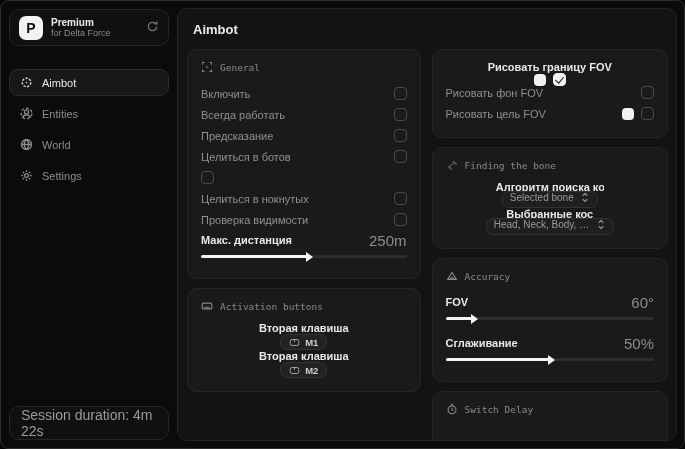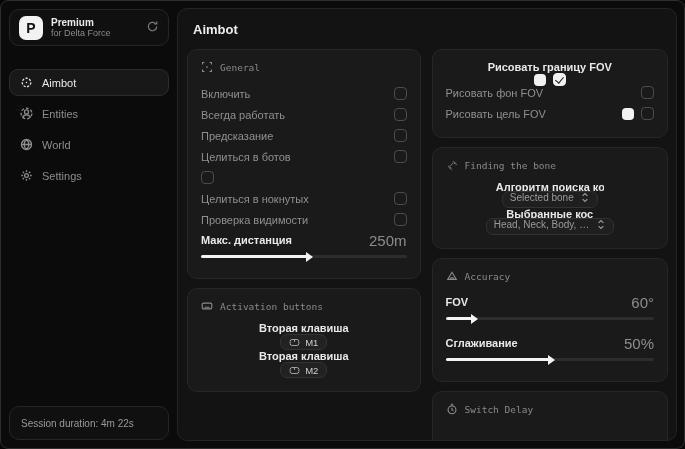--- a/index.html
+++ b/index.html
@@ -44,21 +44,21 @@
     height:27px; border-radius:9px; display:flex; align-items:center; gap:9px;
     padding:0 10px; font-size:11px; color:#8d8d8d; border:1px solid transparent;
   }
   .nav-item.active { background:#181818; border-color:#2c2c2c; color:#e9e9e9; }
   .nav-icon { width:13px; height:13px; display:flex; align-items:center; justify-content:center; }
   .nav-icon svg { width:13px; height:13px; stroke:currentColor; fill:none; stroke-width:1.4; }
   .session-card {
     position:absolute; left:8px; right:8px; bottom:8px; height:34px;
     border:1px solid #262626; border-radius:10px; background:#101010;
     display:flex; align-items:center; padding:0 11px;
-    font-size:10px; color:#9a9a9a;
+    font-size:14px; color:#9a9a9a;
   }
   
   .main {
     position:absolute; left:176px; top:7px; right:7px; bottom:7px;
     background:#131313; border:1px solid #242424; border-radius:10px;
     overflow:hidden; padding:11px 8px 0 9px;
   }
   .page-title { font-size:13px; font-weight:bold; color:#ededed; margin:2px 0 12px 6px; }
   .columns { display:flex; gap:11px; align-items:flex-start; }
   .col-left { width:236px; display:flex; flex-direction:column; gap:9px; }
@@ -100,21 +100,21 @@
   .slider-thumb {
     position:absolute; top:-3.5px; right:-5px;
     width:0; height:0;
     border-top:5px solid transparent; border-bottom:5px solid transparent;
     border-left:7px solid #f4f4f4;
   }
   .keybtn {
     display:flex; align-items:center; gap:5px;
     background:#222; border:1px solid #333; border-radius:7px;
     height:19px; padding:0 8px;
-    font-size:9.5px; color:#cfcfcf; font-weight:normal;
+    font-size:9.5px; color:#cfcfcf; font-weight:bold;
   }
   .keybtn svg { width:11px; height:9px; stroke:#a9a9a9; fill:none; stroke-width:1.2; }
   .dropdown {
     display:flex; align-items:flex-start; gap:6px;
     background:#1f1f1f; border:1px solid #323232; border-radius:7px;
     height:20px; padding:0 7px; max-width:128px;
     font-size:10px; color:#9a9a9a; font-weight:normal;
     white-space:nowrap; overflow:hidden;
   }
   .dropdown .dd-text { overflow:hidden; text-overflow:ellipsis; }

